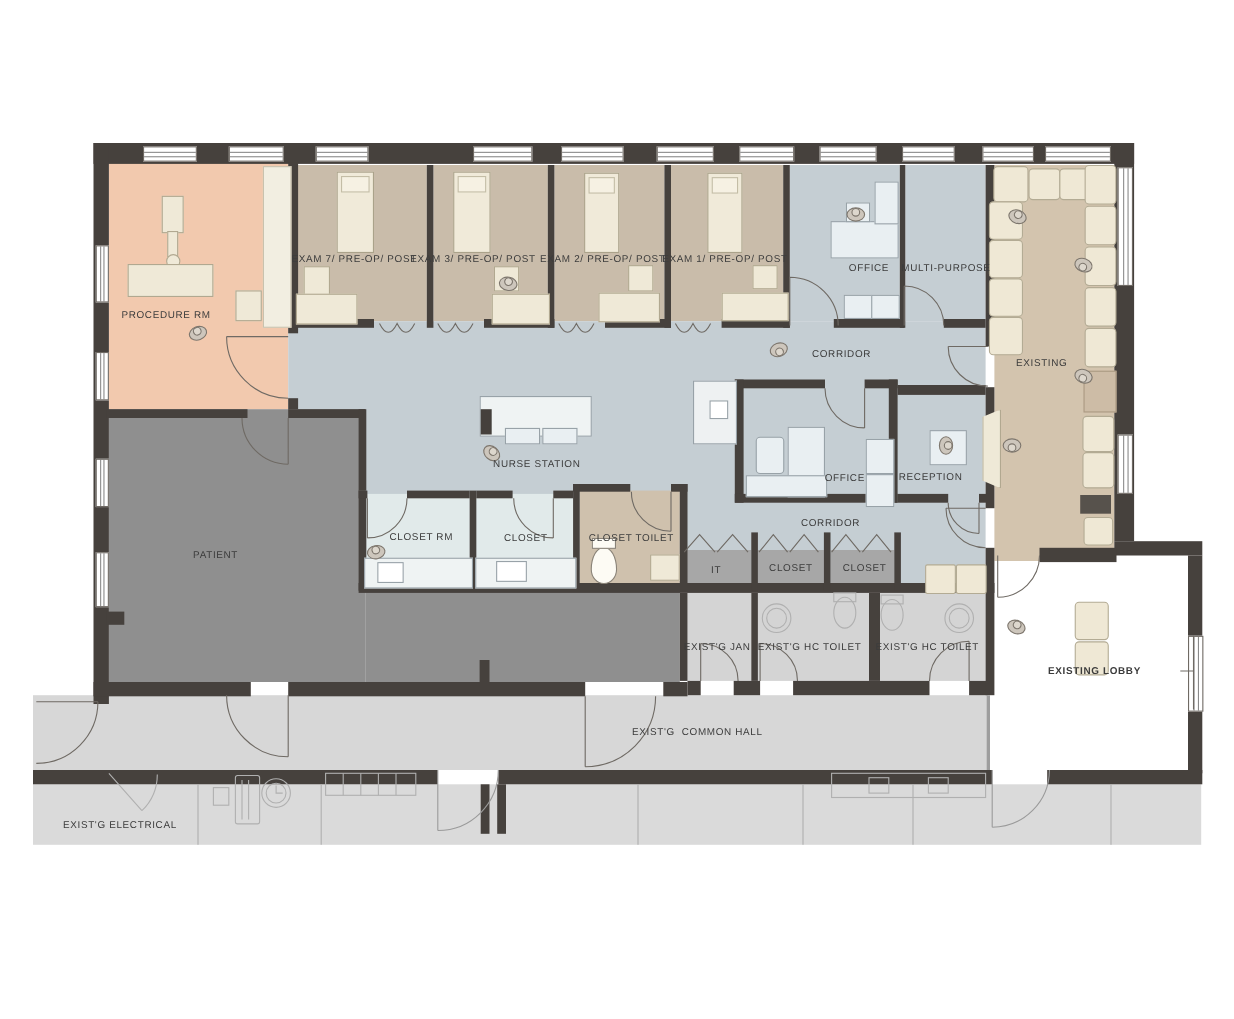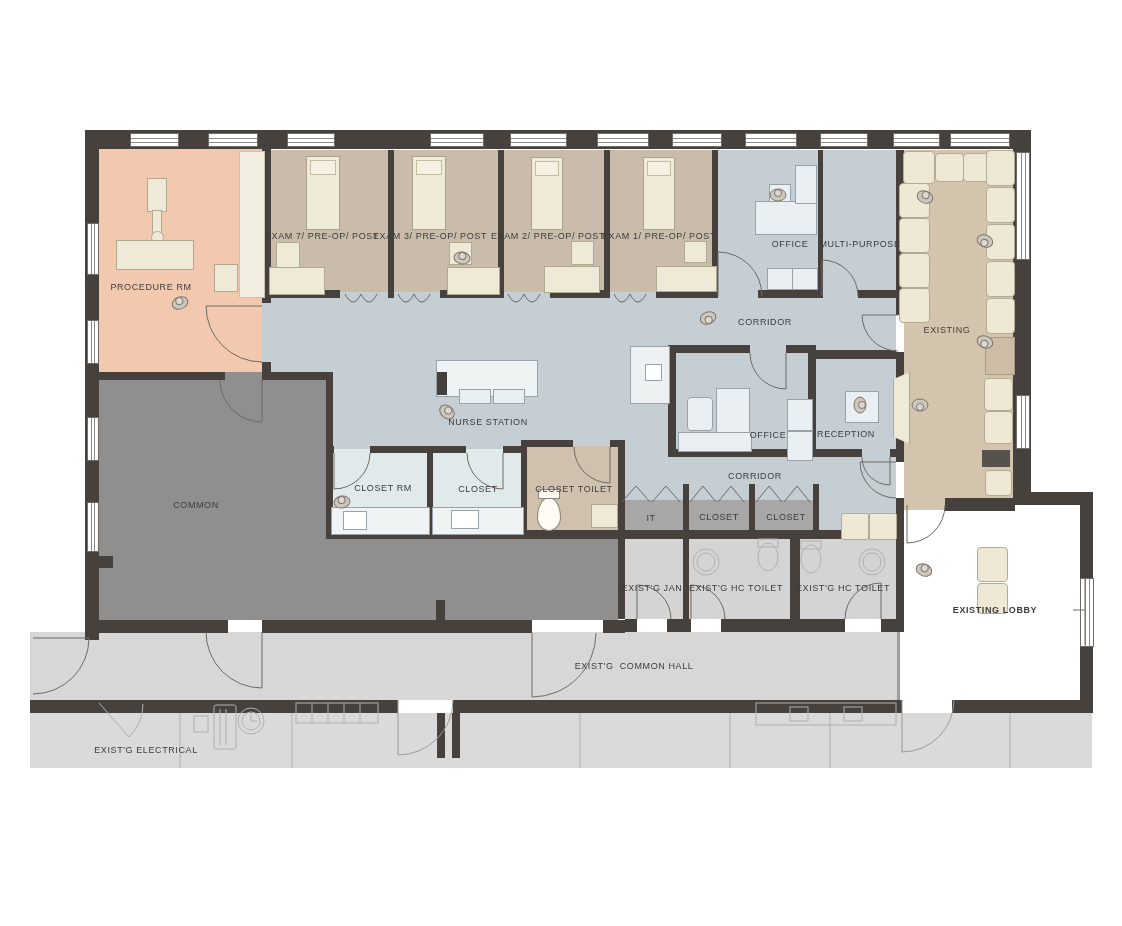--- a/index.html
+++ b/index.html
@@ -431,21 +431,21 @@
   <span class="lbl" style="left:488px;top:422px;text-align:right;">NURSE STATION</span>
   <span class="lbl" style="left:768px;top:435px;">OFFICE</span>
   <span class="lbl" style="left:846px;top:434px;">RECEPTION</span>
   <span class="lbl" style="left:755px;top:476px;">CORRIDOR</span>
   <span class="lbl" style="left:383px;top:488px;">CLOSET RM</span>
   <span class="lbl" style="left:478px;top:489px;">CLOSET</span>
   <span class="lbl" style="left:574px;top:489px;">CLOSET TOILET</span>
   <span class="lbl" style="left:651px;top:518px;">IT</span>
   <span class="lbl" style="left:719px;top:517px;">CLOSET</span>
   <span class="lbl" style="left:786px;top:517px;">CLOSET</span>
-  <span class="lbl" style="left:196px;top:505px;">COMMON</span>
+  <span class="lbl" style="left:196px;top:505px;">PATIENT</span>
   <span class="lbl" style="left:652px;top:588px;">EXIST'G JAN</span>
   <span class="lbl" style="left:736px;top:588px;">EXIST'G HC TOILET</span>
   <span class="lbl" style="left:843px;top:588px;">EXIST'G HC TOILET</span>
   <span class="lbl" style="left:995px;top:610px;font-weight:bold;">EXISTING LOBBY</span>
   <span class="lbl" style="left:634px;top:666px;">EXIST'G  COMMON HALL</span>
-  <span class="lbl" style="left:109px;top:750px;margin-left:37px;">EXIST'G ELECTRICAL</span>
+  <span class="lbl" style="left:109px;top:750px;">EXIST'G ELECTRICAL</span>
 
 </div>
 
 </body></html>

